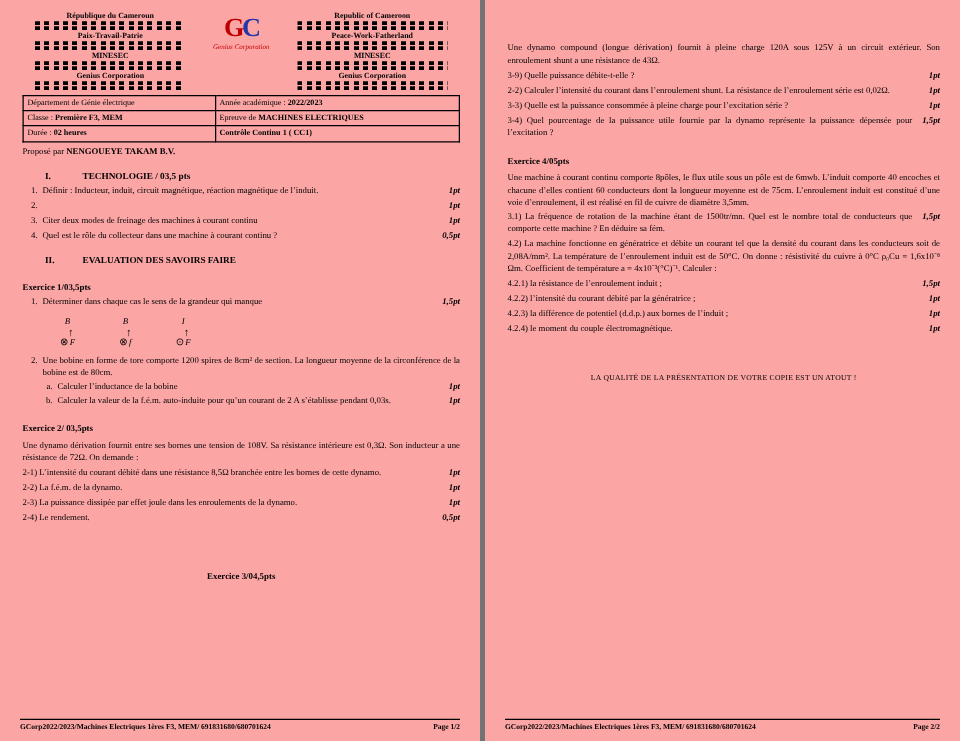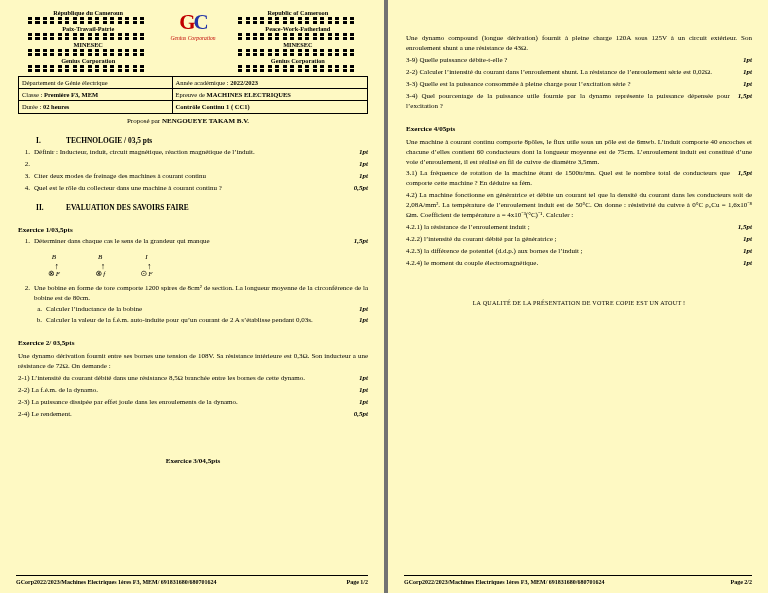--- a/index.html
+++ b/index.html
@@ -2,21 +2,21 @@
 <html><head>
 <meta charset="utf-8">
 <style>
   * { box-sizing: border-box; margin: 0; padding: 0; }
   html,body { width: 768px; height: 593px; }
   body {
     background: #ffffff;
     font-family: "Liberation Serif", serif;
     color: #000;
   }
-  .sheet { display: flex; width: 768px; height: 593px; background: #fef9c3; }
+  .sheet { display: flex; width: 768px; height: 593px; background: #fca5a5; }
   .page {
     width: 384px; height: 593px; position: relative;
     padding: 9px 16px 26px 18px;
     font-size: 7px; line-height: 1.42;
     overflow: hidden;
   }
   .page-right { border-left: 4px solid #737373; padding-top: 30px; }
 
   
   .hdr { display: flex; justify-content: space-between; align-items: flex-start; }
@@ -29,21 +29,21 @@
   .logo-g { color: #c00000; }
   .logo-c { color: #2436a8; }
   .logo-caption { font-style: italic; color: #c00000; font-size: 5.6px; margin-top: 2px; }
 
   
   .info-table { width: 100%; border-collapse: collapse; margin-top: 3px; }
   .info-table td { border: 1px solid #000; padding: 1px 3px; font-size: 6.5px; vertical-align: top; }
   .info-table td.c1 { width: 44%; }
   .bold { font-weight: bold; }
 
-  .proposed { text-align: center; padding-right: 10px; margin-top: 3px; }
+  .proposed { text-align: left; padding-right: 10px; margin-top: 3px; }
 
   .sec { display: flex; font-weight: bold; font-size: 7.4px; margin-top: 9px; }
   .sec-num { margin-left: 18px; width: 30px; }
 
   .oli { display: flex; margin-top: 2px; }
   .oli-n { flex: none; width: 16px; text-align: right; padding-right: 4px; }
   .oli-b { flex: 1; text-align: justify; }
   .pts { float: right; font-weight: bold; font-style: italic; margin-left: 8px; }
 
   .ex-title { font-weight: bold; font-size: 7.1px; margin-top: 12px; }

